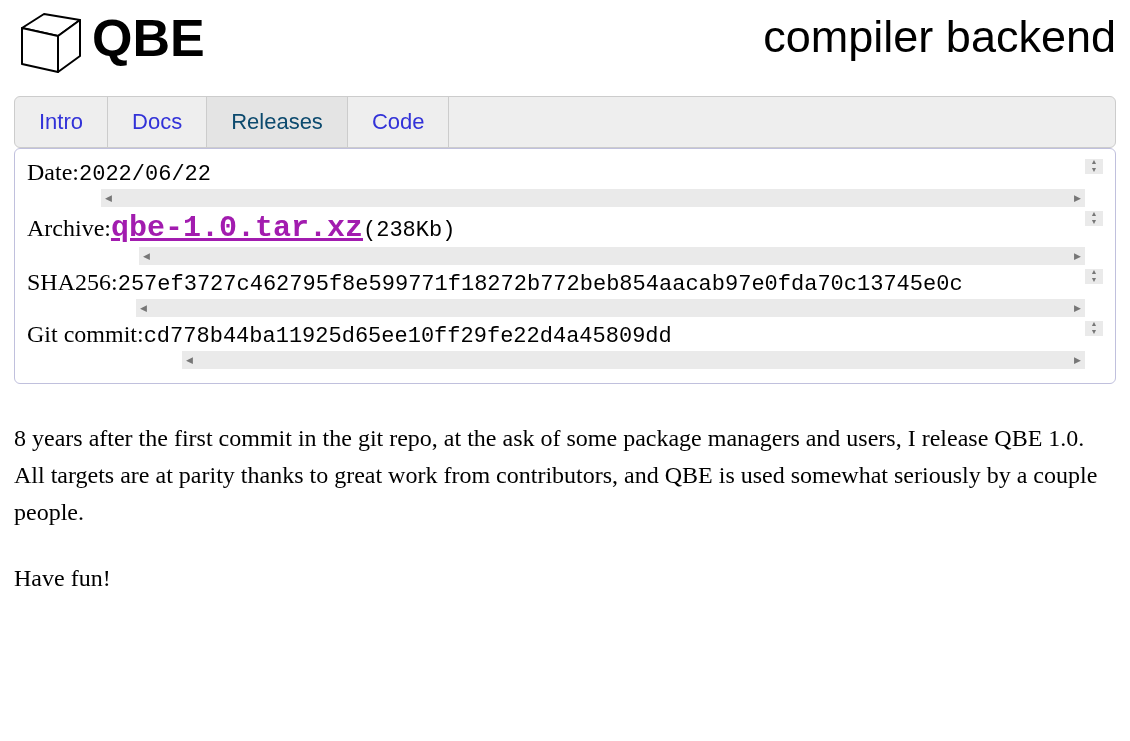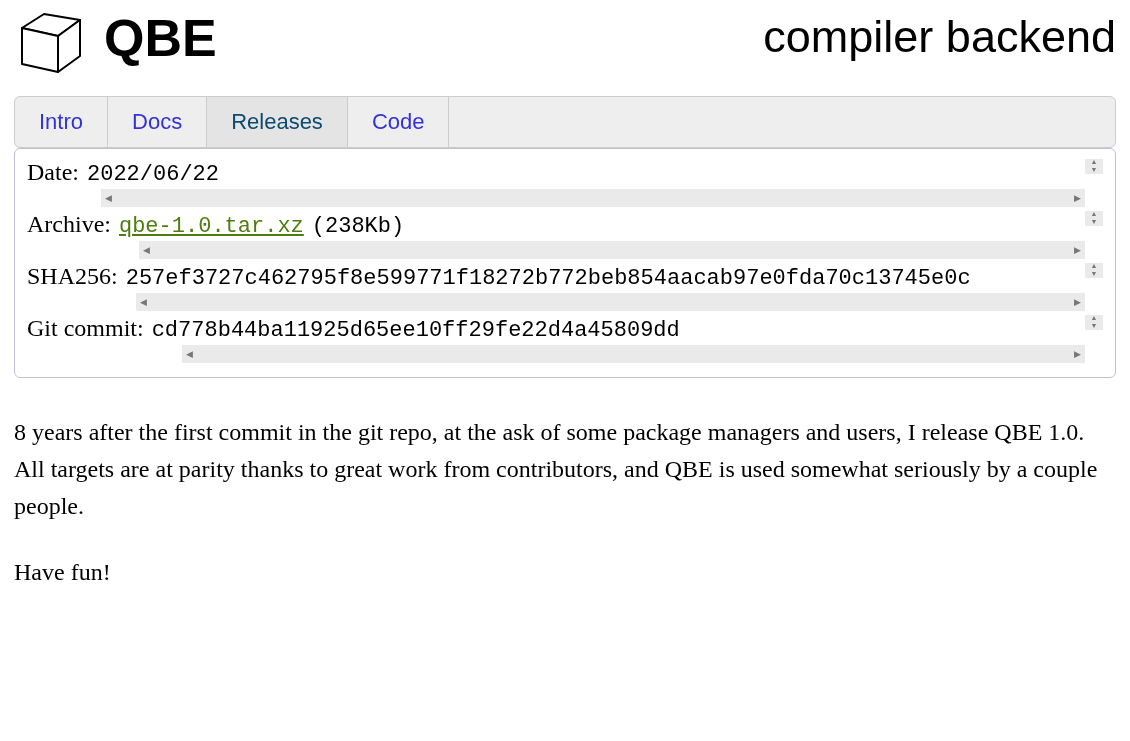--- a/index.html
+++ b/index.html
@@ -11,21 +11,21 @@
     }
     .header {
       display: flex;
       align-items: flex-start;
       justify-content: space-between;
       padding: 10px 14px 20px 14px;
     }
     .header-left {
       display: flex;
       align-items: flex-start;
-      gap: 18px;
+      gap: 6px;
     }
     .logo {
       width: 72px;
       height: 66px;
     }
     .site-title {
       font-family: Arial, Helvetica, sans-serif;
       font-size: 52px;
       font-weight: 900;
       letter-spacing: 0px;
@@ -72,37 +72,37 @@
       border: 1px solid #c0c0dd;
       border-radius: 6px;
       padding: 10px 12px 14px 12px;
     }
     .field {
       margin-bottom: 4px;
     }
     .field-row {
       display: flex;
       align-items: baseline;
-      gap: 8px;
       font-size: 24px;
     }
     .field-label {
       white-space: nowrap;
     }
     .field-value {
       font-family: 'Courier New', monospace;
       font-size: 22px;
       white-space: nowrap;
     }
     .archive-link {
       font-family: 'Courier New', monospace;
-      font-size: 22px;
-      color: #4d7c0f;
+      font-size: 30px;
+      color: #a21caf;
       text-decoration: underline;
       cursor: pointer;
+      font-weight: bold;
     }
     .archive-size {
       font-family: 'Courier New', monospace;
       font-size: 22px;
     }
     .scroll-area {
       display: flex;
       align-items: stretch;
       margin-top: 2px;
     }

